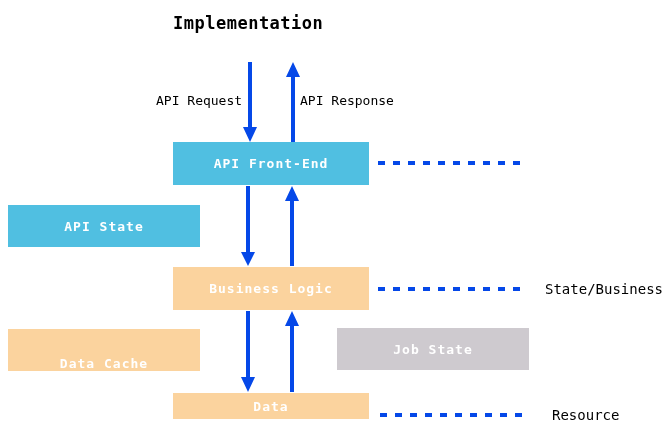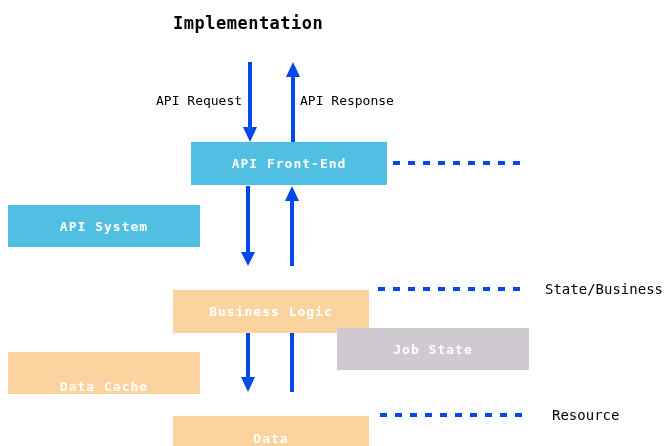--- a/index.html
+++ b/index.html
@@ -23,29 +23,29 @@
   .arrow-layer{position:absolute;left:0;top:0;width:664px;height:446px;pointer-events:none;}
   .arrow-layer line.solid{stroke:var(--arrow-blue);stroke-width:4;}
   .arrow-layer line.dashed{stroke:var(--arrow-blue);stroke-width:4;stroke-dasharray:7 8;}
   .arrow-layer polygon{fill:var(--arrow-blue);}
 
   .box{
     position:absolute;display:flex;align-items:center;justify-content:center;
     font-size:13px;font-weight:bold;letter-spacing:1px;color:var(--box-text);white-space:nowrap;
   }
   .box.cyan{background:var(--cyan);}
-  .box.peach{background:var(--peach);margin-top:23px;}
+  .box.peach{background:var(--peach);}
   .box.gray{background:var(--gray);}
 
-  .box.api-front-end{left:191px;top:142px;width:196px;height:43px;}
+  .box.api-front-end{left:173px;top:142px;width:196px;height:43px;}
   .box.api-cache{left:8px;top:205px;width:192px;height:42px;}
   .box.business-logic{left:173px;top:267px;width:196px;height:43px;}
   .box.data-cache{left:8px;top:329px;width:192px;height:42px;align-items:flex-end;}
   .box.job-system{left:337px;top:328px;width:192px;height:42px;}
-  .box.data{left:173px;top:393px;width:196px;height:44px;}
+  .box.data{left:173px;top:393px;width:196px;height:26px;}
 
   .layer-label{
     position:absolute;font-size:14px;color:var(--text-black);white-space:nowrap;
   }
   .layer-label.representation{left:538px;top:155px;}
   .layer-label.state-transfer{left:545px;top:281px;}
   .layer-label.resource{left:552px;top:407px;}
 </style>
 </head>
 <body>
@@ -88,21 +88,21 @@
 
     <line class="dashed" x1="378" y1="163" x2="523" y2="163"></line>
     <line class="dashed" x1="378" y1="289" x2="523" y2="289"></line>
     <line class="dashed" x1="380" y1="415" x2="525" y2="415"></line>
   </svg>
 
   <div class="box cyan api-front-end">
     <span>API Front-End</span>
   </div>
   <div class="box cyan api-cache">
-    <span>API System</span>
+    <span>API State</span>
   </div>
   <div class="box peach business-logic">
     <span>Business Logic</span>
   </div>
   <div class="box peach data-cache">
     <span>Data Cache</span>
   </div>
   <div class="box gray job-system">
     <span>Job State</span>
   </div>

